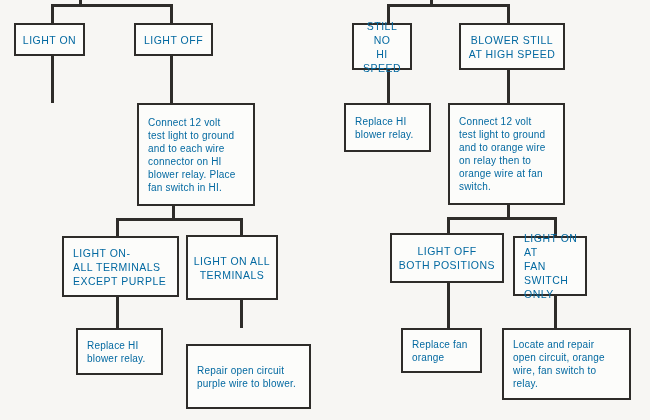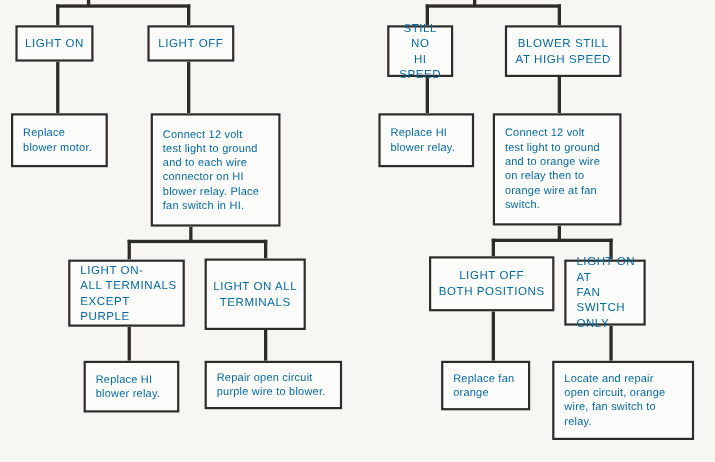--- a/index.html
+++ b/index.html
@@ -76,41 +76,39 @@
   <div class="line" style="left:447px;top:217px;width:110px;height:3px"></div>
   <div class="line" style="left:447px;top:217px;width:3px;height:19px"></div>
   <div class="line" style="left:554px;top:217px;width:3px;height:19px"></div>
   <div class="line" style="left:447px;top:283px;width:3px;height:45px"></div>
   <div class="line" style="left:554px;top:296px;width:3px;height:32px"></div>
 
   <div class="box center caps" style="left:14px;top:23px;width:71px;height:33px">LIGHT ON</div>
 
   <div class="box center caps" style="left:134px;top:23px;width:79px;height:33px">LIGHT OFF</div>
 
-  <div class="box left" style="left:10px;top:103px;width:88px;height:49px">Replace
-blower motor.</div>
 
   <div class="box left" style="left:137px;top:103px;width:118px;height:103px">Connect 12 volt
 test light to ground
 and to each wire
 connector on HI
 blower relay. Place
 fan switch in HI.</div>
 
-  <div class="box left caps" style="left:62px;top:236px;width:106px;height:61px">LIGHT ON-
+  <div class="box left caps" style="left:62px;top:236px;width:117px;height:61px">LIGHT ON-
 ALL TERMINALS
 EXCEPT PURPLE</div>
 
   <div class="box center caps" style="left:186px;top:235px;width:92px;height:65px">LIGHT ON ALL
 TERMINALS</div>
 
   <div class="box left" style="left:76px;top:328px;width:87px;height:47px">Replace HI
 blower relay.</div>
 
-  <div class="box left" style="left:186px;top:328px;width:125px;height:44px">Repair open circuit
+  <div class="box left" style="left:186px;top:344px;width:125px;height:65px">Repair open circuit
 purple wire to blower.</div>
 
   <div class="box center caps" style="left:352px;top:23px;width:60px;height:47px">STILL NO
 HI SPEED</div>
 
   <div class="box center caps" style="left:459px;top:23px;width:106px;height:47px">BLOWER STILL
 AT HIGH SPEED</div>
 
   <div class="box left" style="left:344px;top:103px;width:87px;height:49px">Replace HI
 blower relay.</div>

